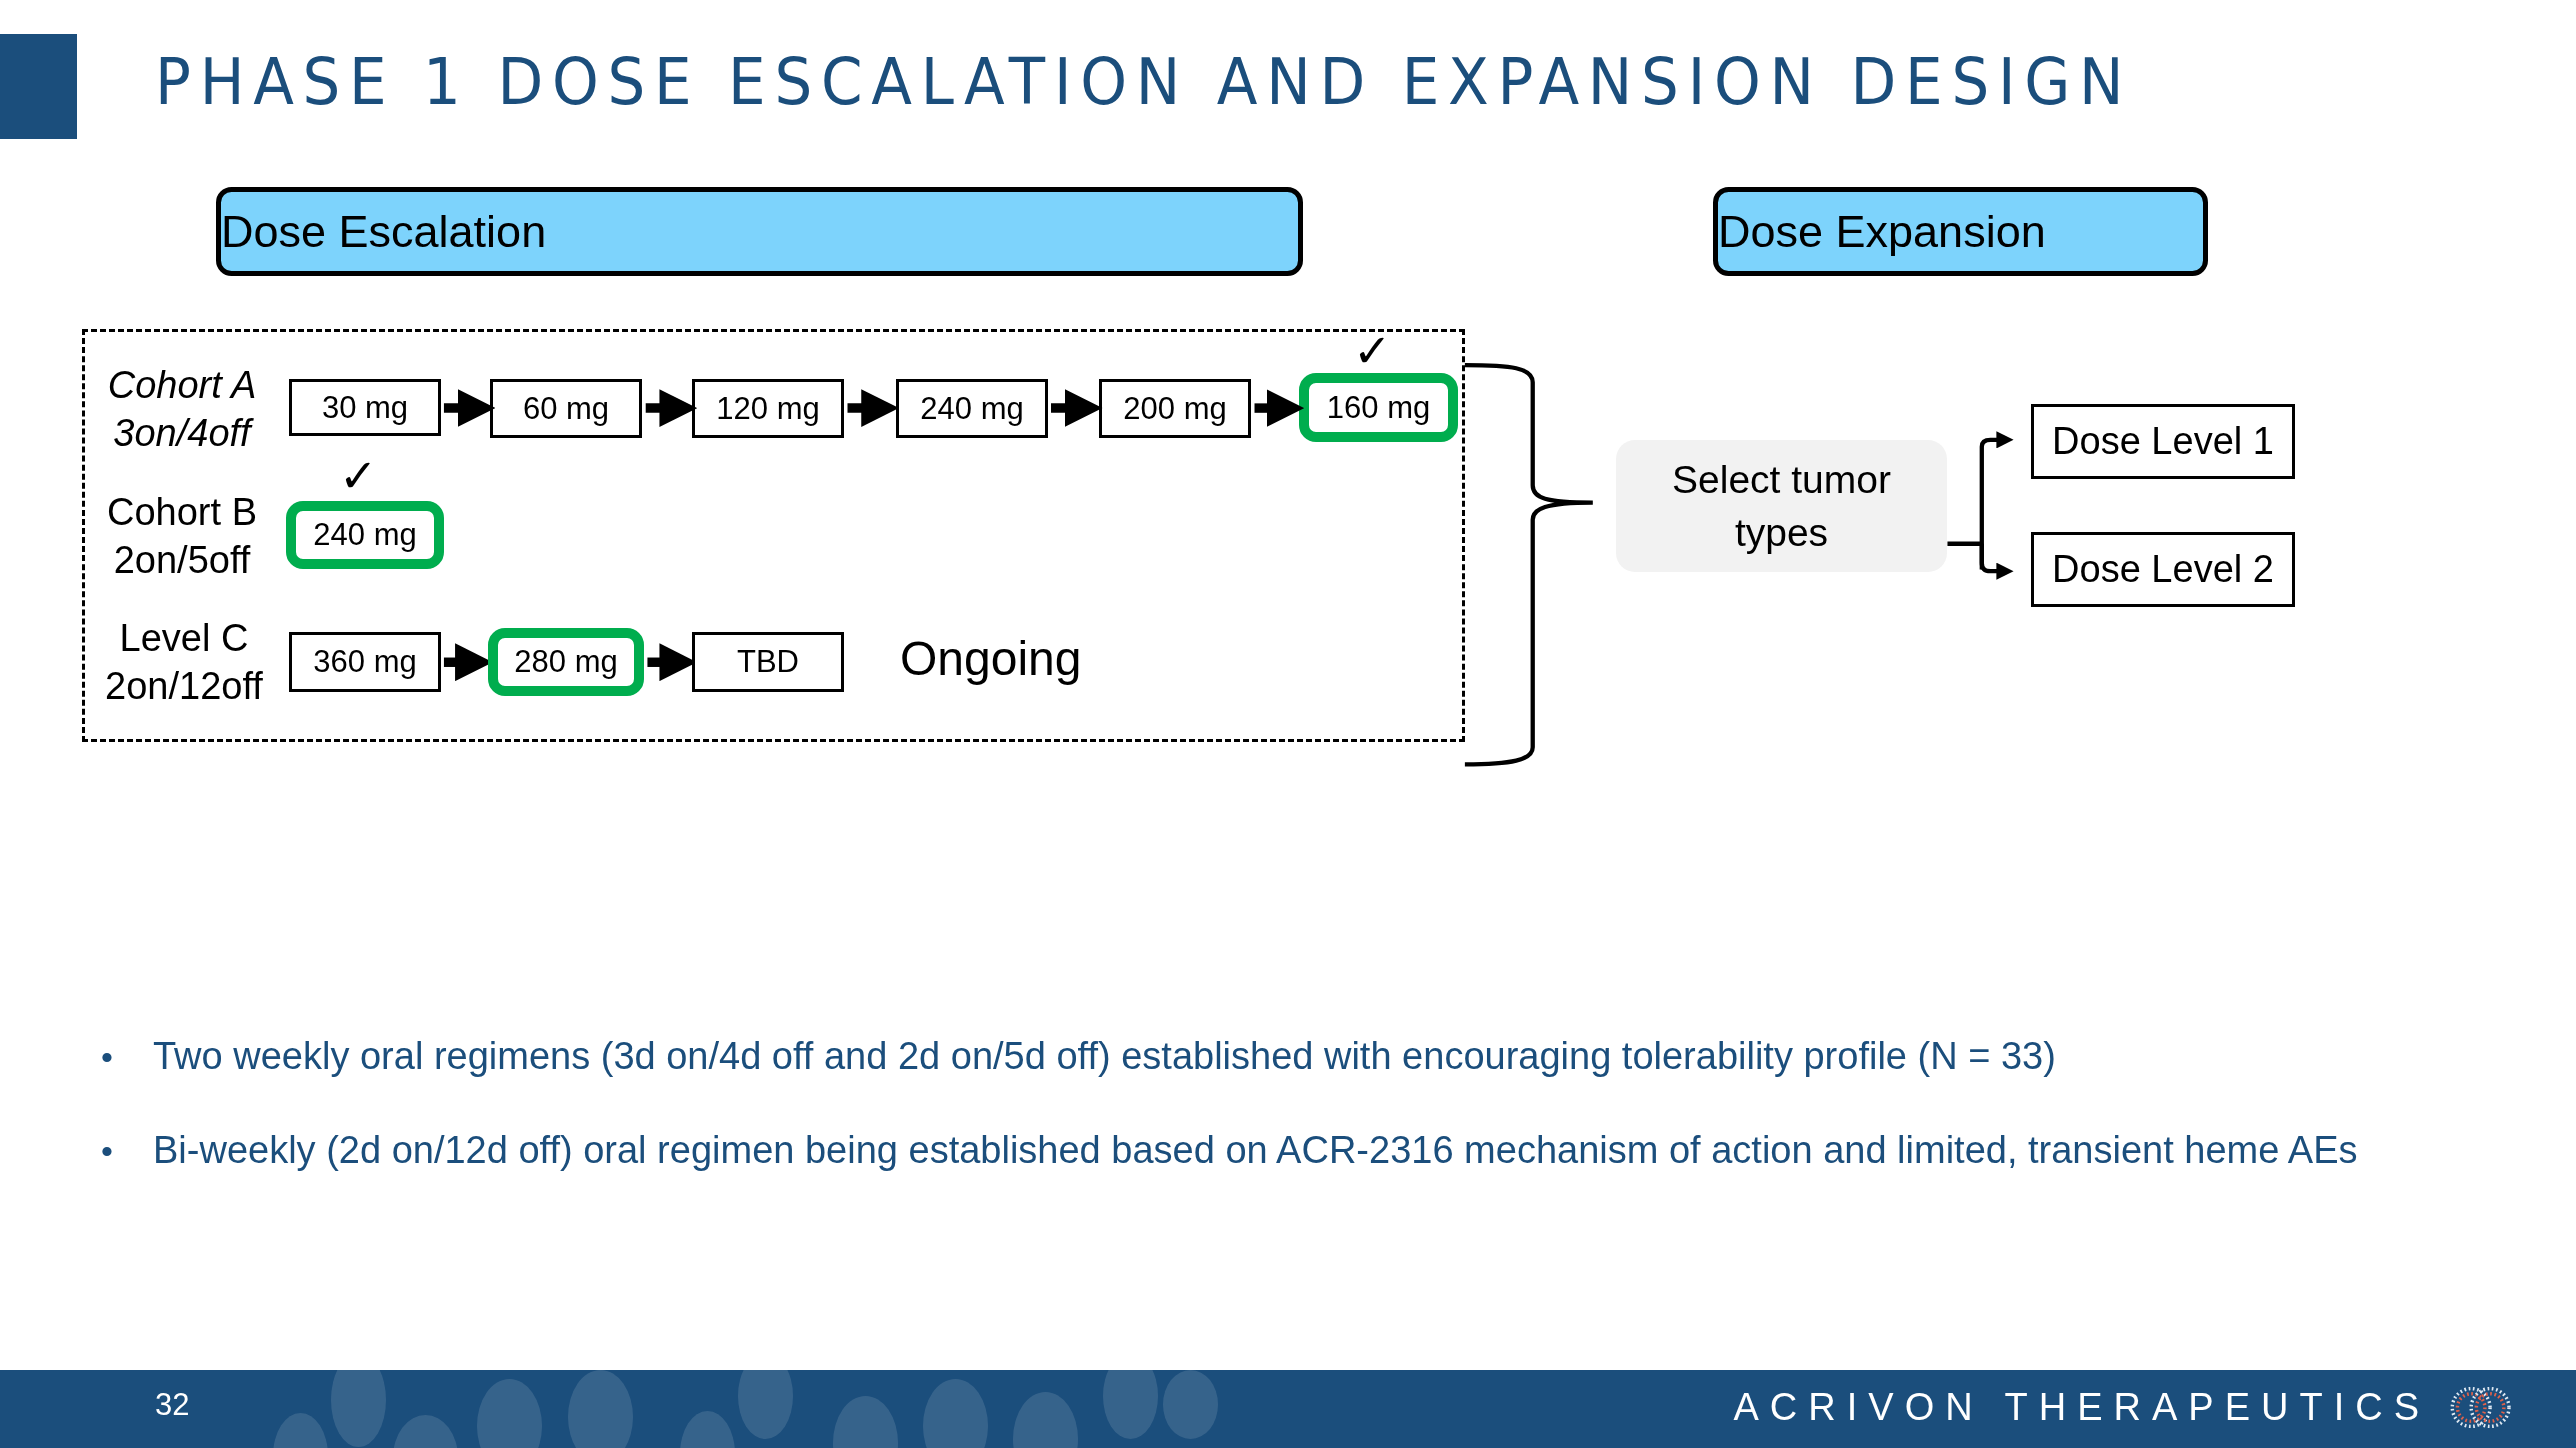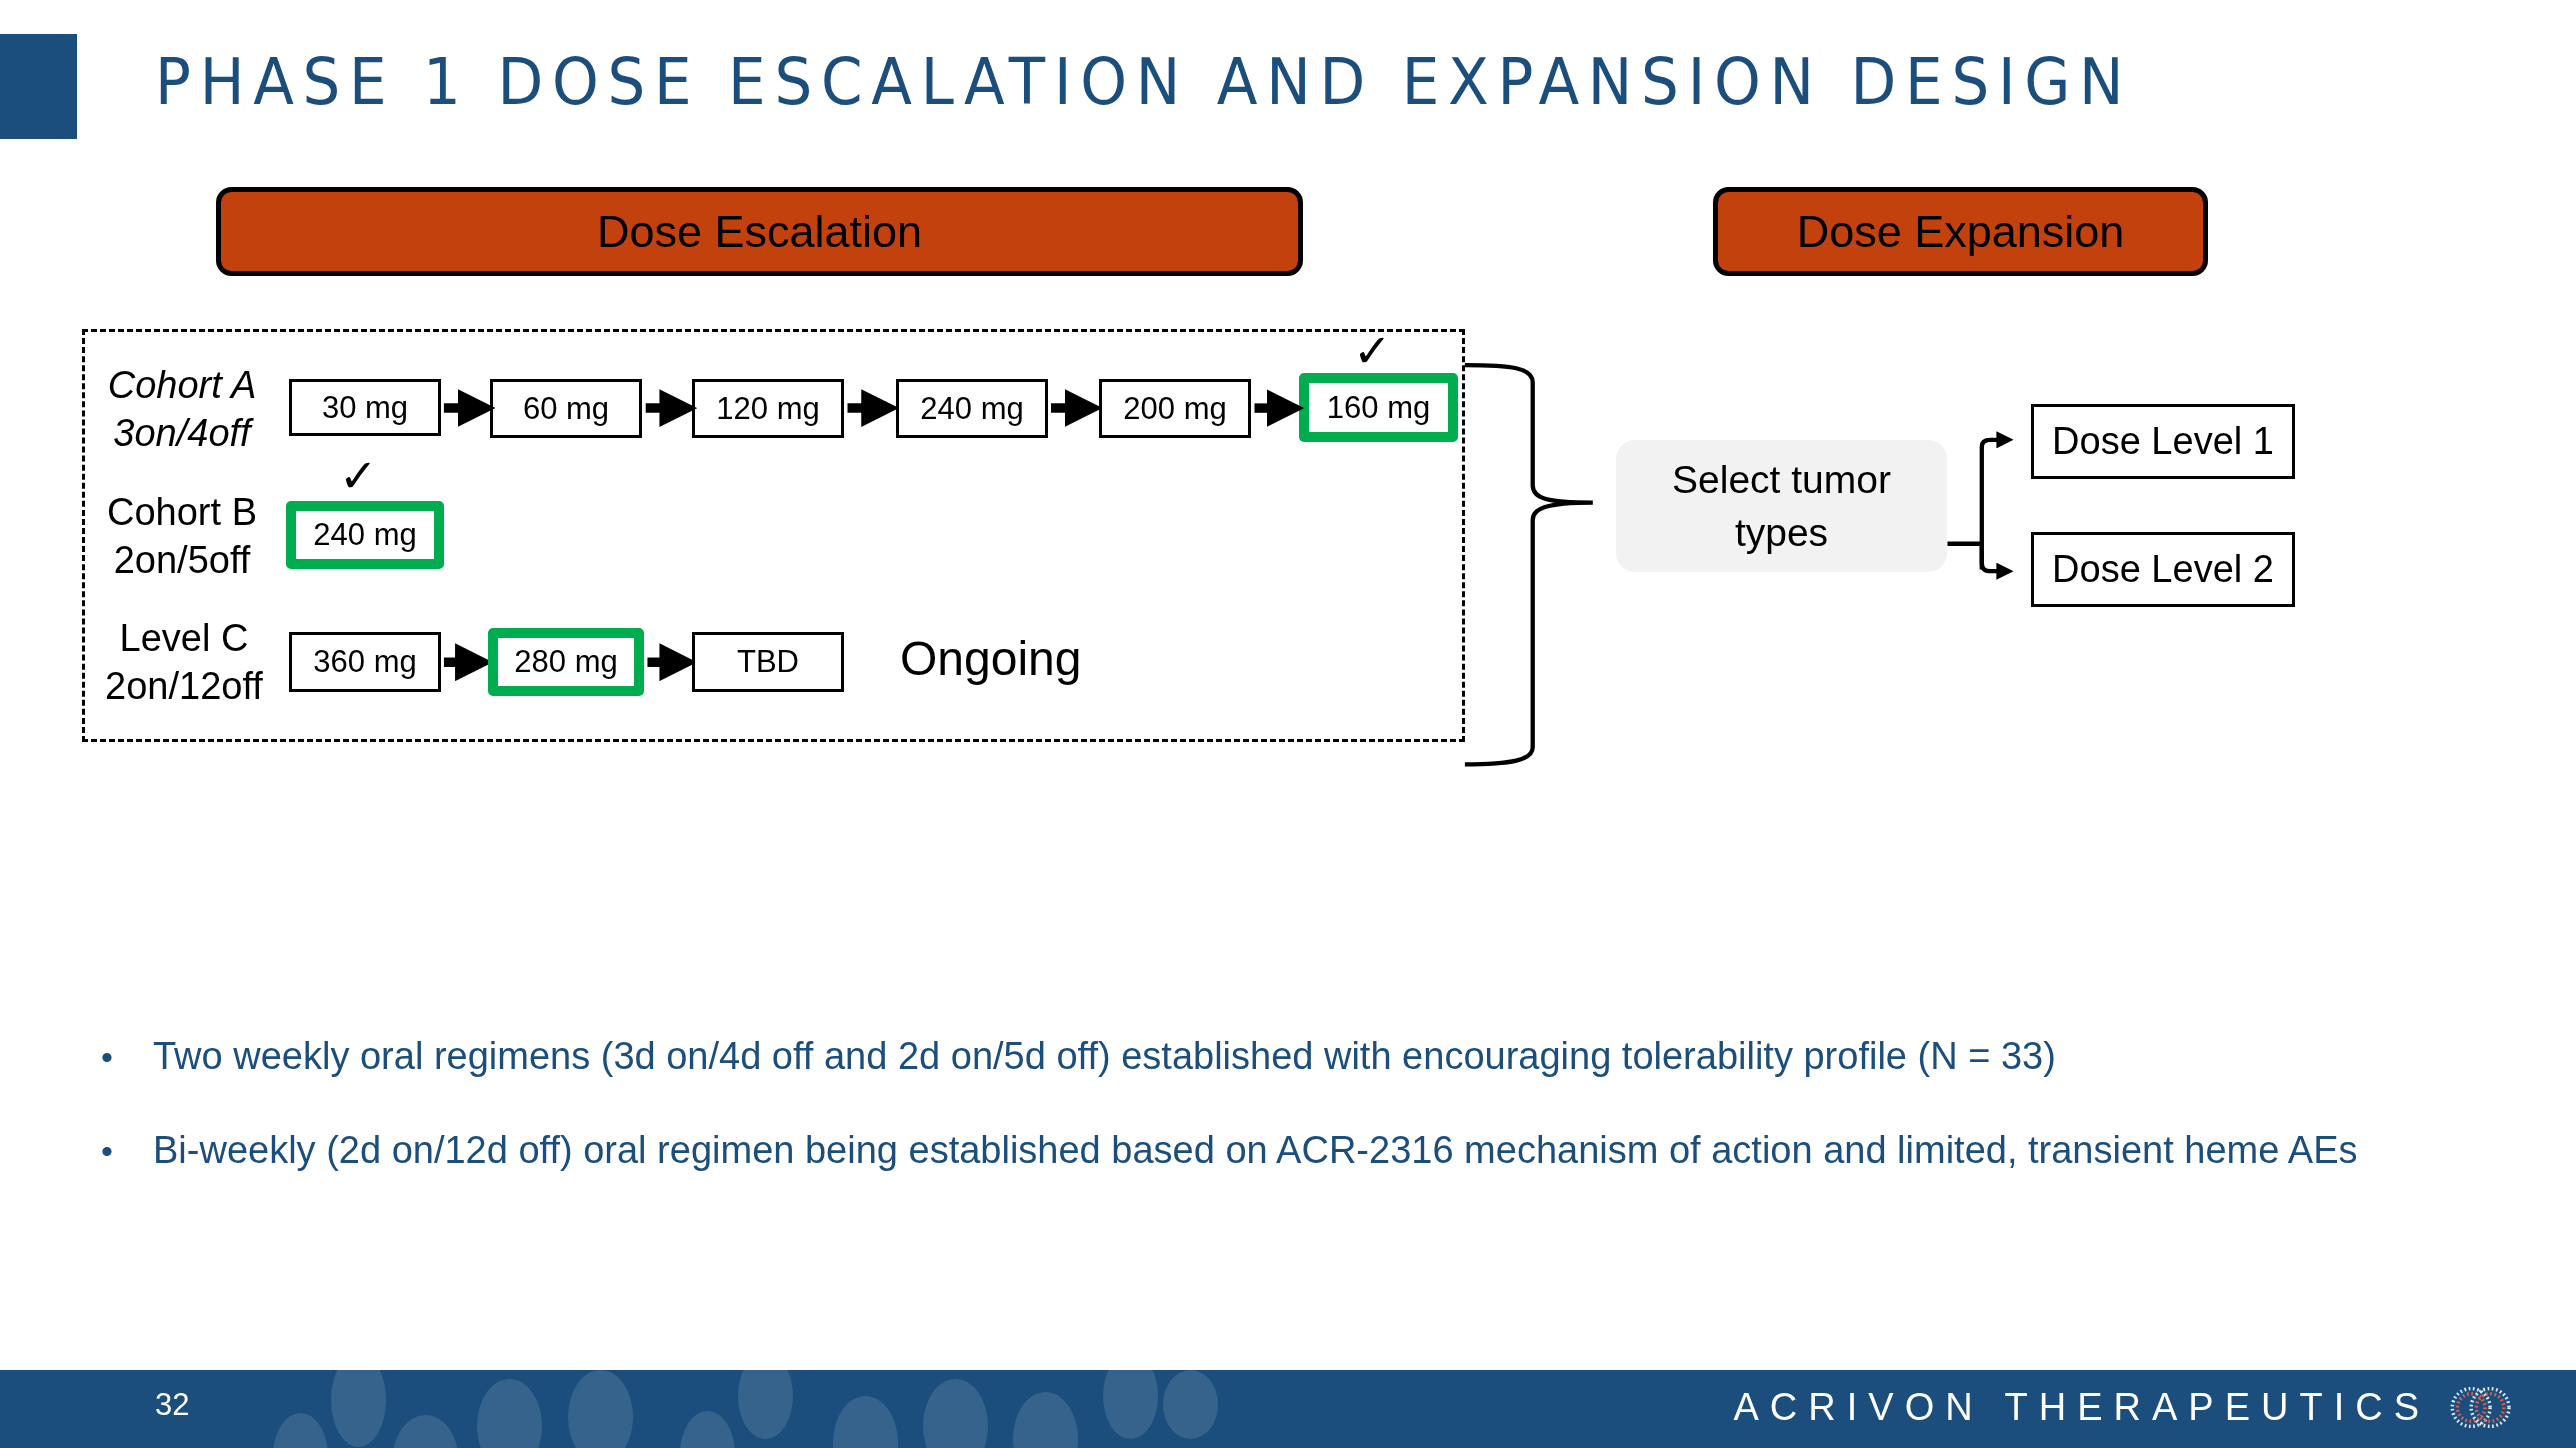--- a/index.html
+++ b/index.html
@@ -3,26 +3,26 @@
 <meta charset="utf-8">
 <style>
   html, body { margin:0; padding:0; }
   body { width:2576px; height:1449px; position:relative; background:#ffffff; overflow:hidden;
          font-family: "Liberation Sans", "DejaVu Sans", sans-serif; color:#000; }
   .abs { position:absolute; }
   .title-square { left:0; top:34px; width:77px; height:105px; background:#1b4e7c; }
   .title { left:155px; top:45px; font-size:64px; letter-spacing:9.4px; color:#1b4e7c; white-space:nowrap;
            font-family:"DejaVu Sans", sans-serif; font-weight:normal; transform:scaleX(0.93); transform-origin:left top; }
   .section-box { border:5.2px solid #000; border-radius:15.5px; box-sizing:border-box; display:flex;
-                 align-items:center; justify-content:center; font-size:45px; background:#c2410c; }
+                 align-items:center; justify-content:flex-start; font-size:45px; background:#7dd3fc; }
   .dashed { left:82px; top:329px; width:1383px; height:413px; border:3.4px dashed #000; box-sizing:border-box; }
   .cohort-label { font-size:38px; text-align:center; line-height:48px; white-space:nowrap; }
   .dose { border:3.4px solid #000; box-sizing:border-box; display:flex; align-items:center; justify-content:center;
           font-size:31px; background:#fff; }
-  .dose.green { border:10.3px solid #00ad4e; border-radius:5px; }
+  .dose.green { border:10.3px solid #00ad4e; border-radius:17px; }
   .check { font-size:46px; line-height:46px; color:#000; font-family:"DejaVu Sans", sans-serif; }
   .ongoing { font-size:48px; }
   .select-box { left:1616px; top:440px; width:331px; height:132px; background:#f2f2f2; border-radius:19px;
                 display:flex; flex-direction:column; align-items:center; justify-content:center; font-size:39px; line-height:53px; }
   .level { border:3.4px solid #000; box-sizing:border-box; display:flex; align-items:center; justify-content:center;
            font-size:38px; background:#fff; }
   .bullets { left:101px; top:1035px; width:2421px; color:#1b4e7c; font-size:38px; }
   .bullet-row { display:flex; align-items:baseline; height:94px; }
   .bullet-dot { width:52px; font-size:34px; }
   .footer { left:0; top:1370px; width:2576px; height:78px; background:#1b4e7c; overflow:hidden; }

